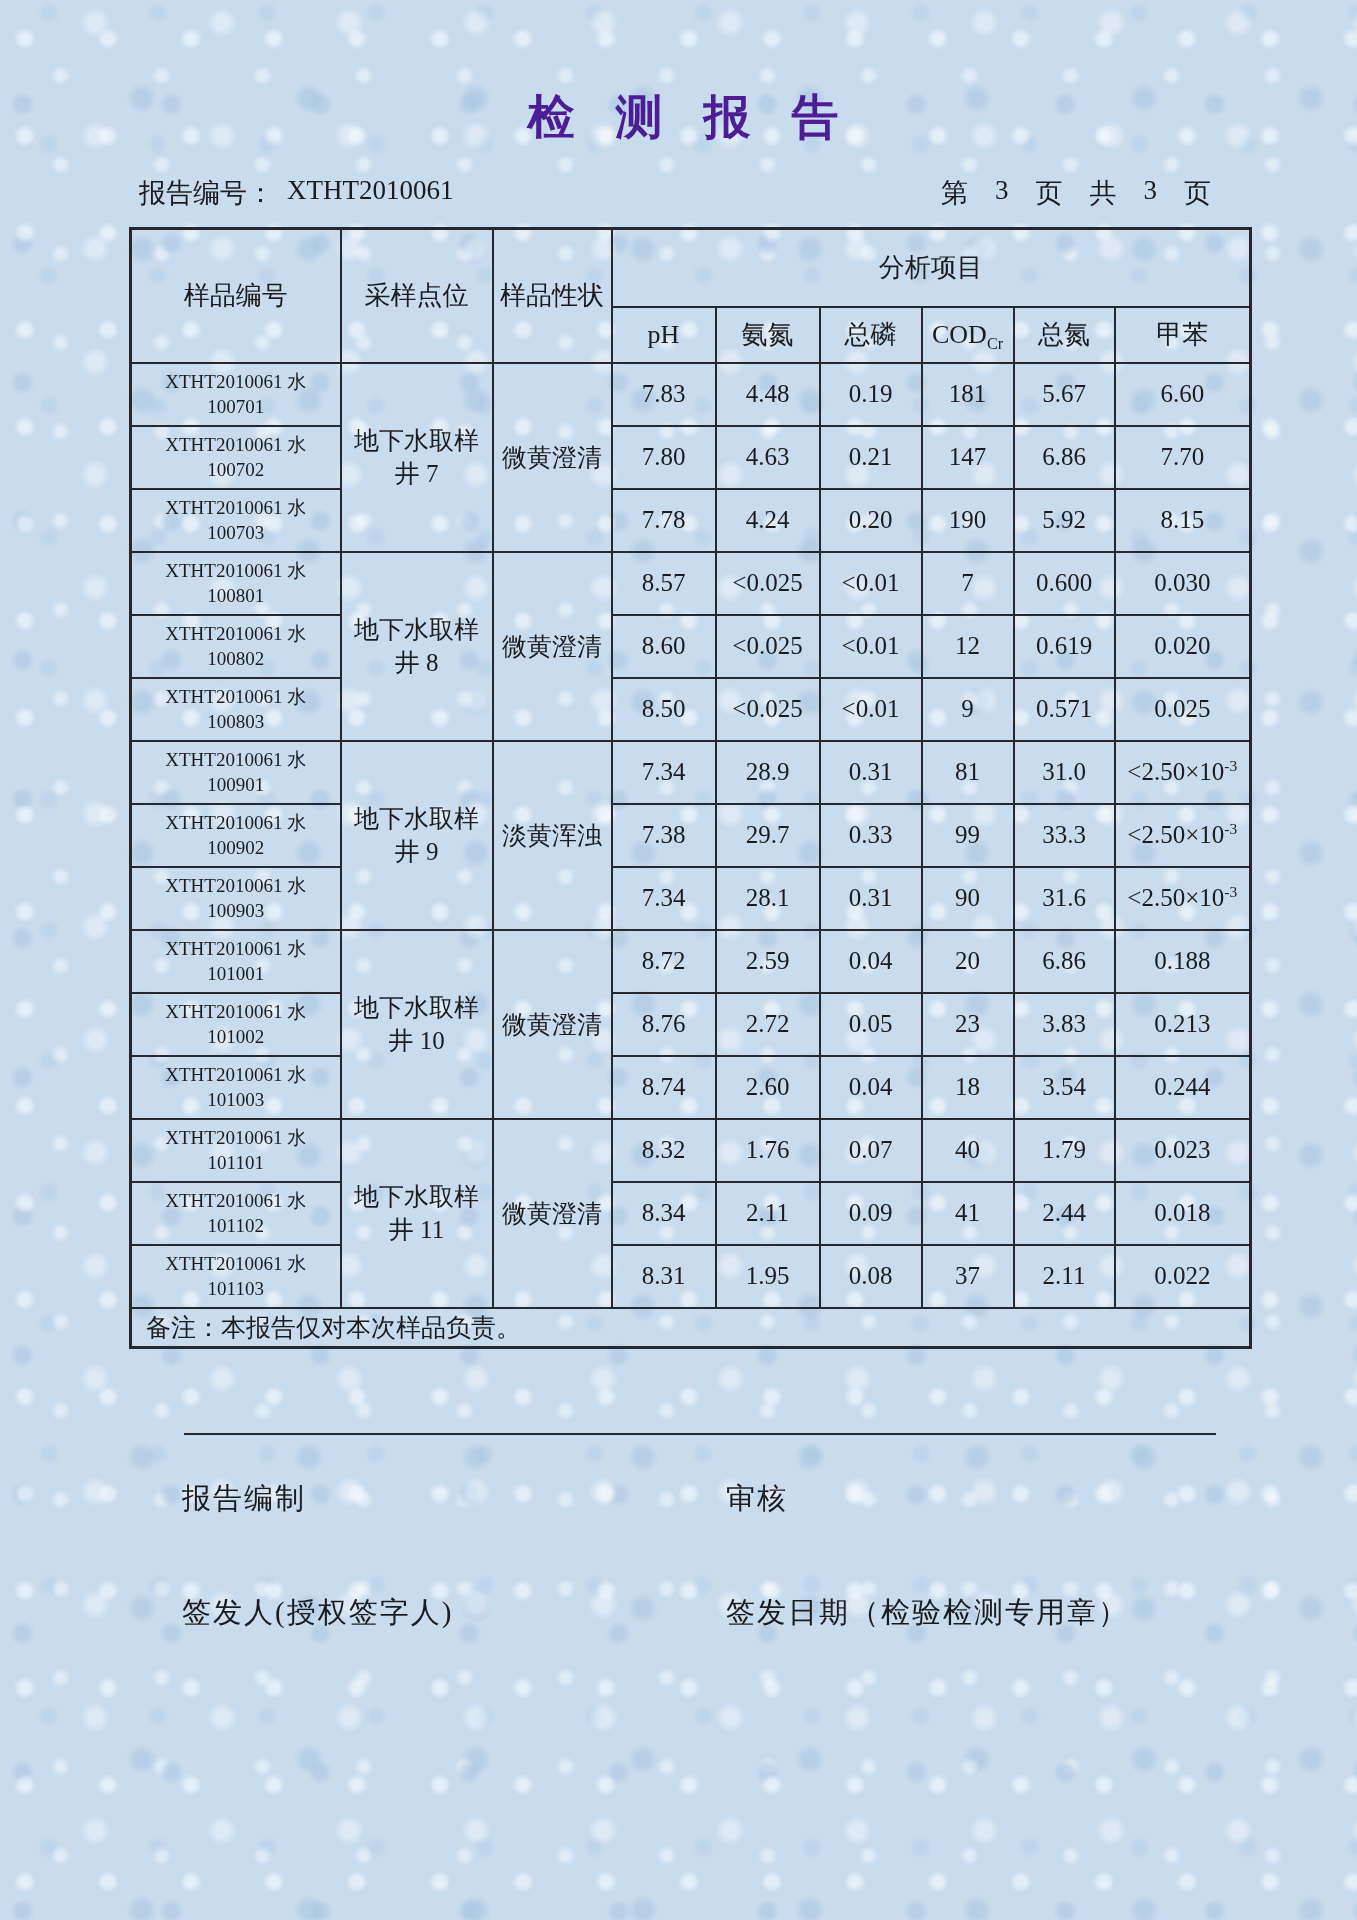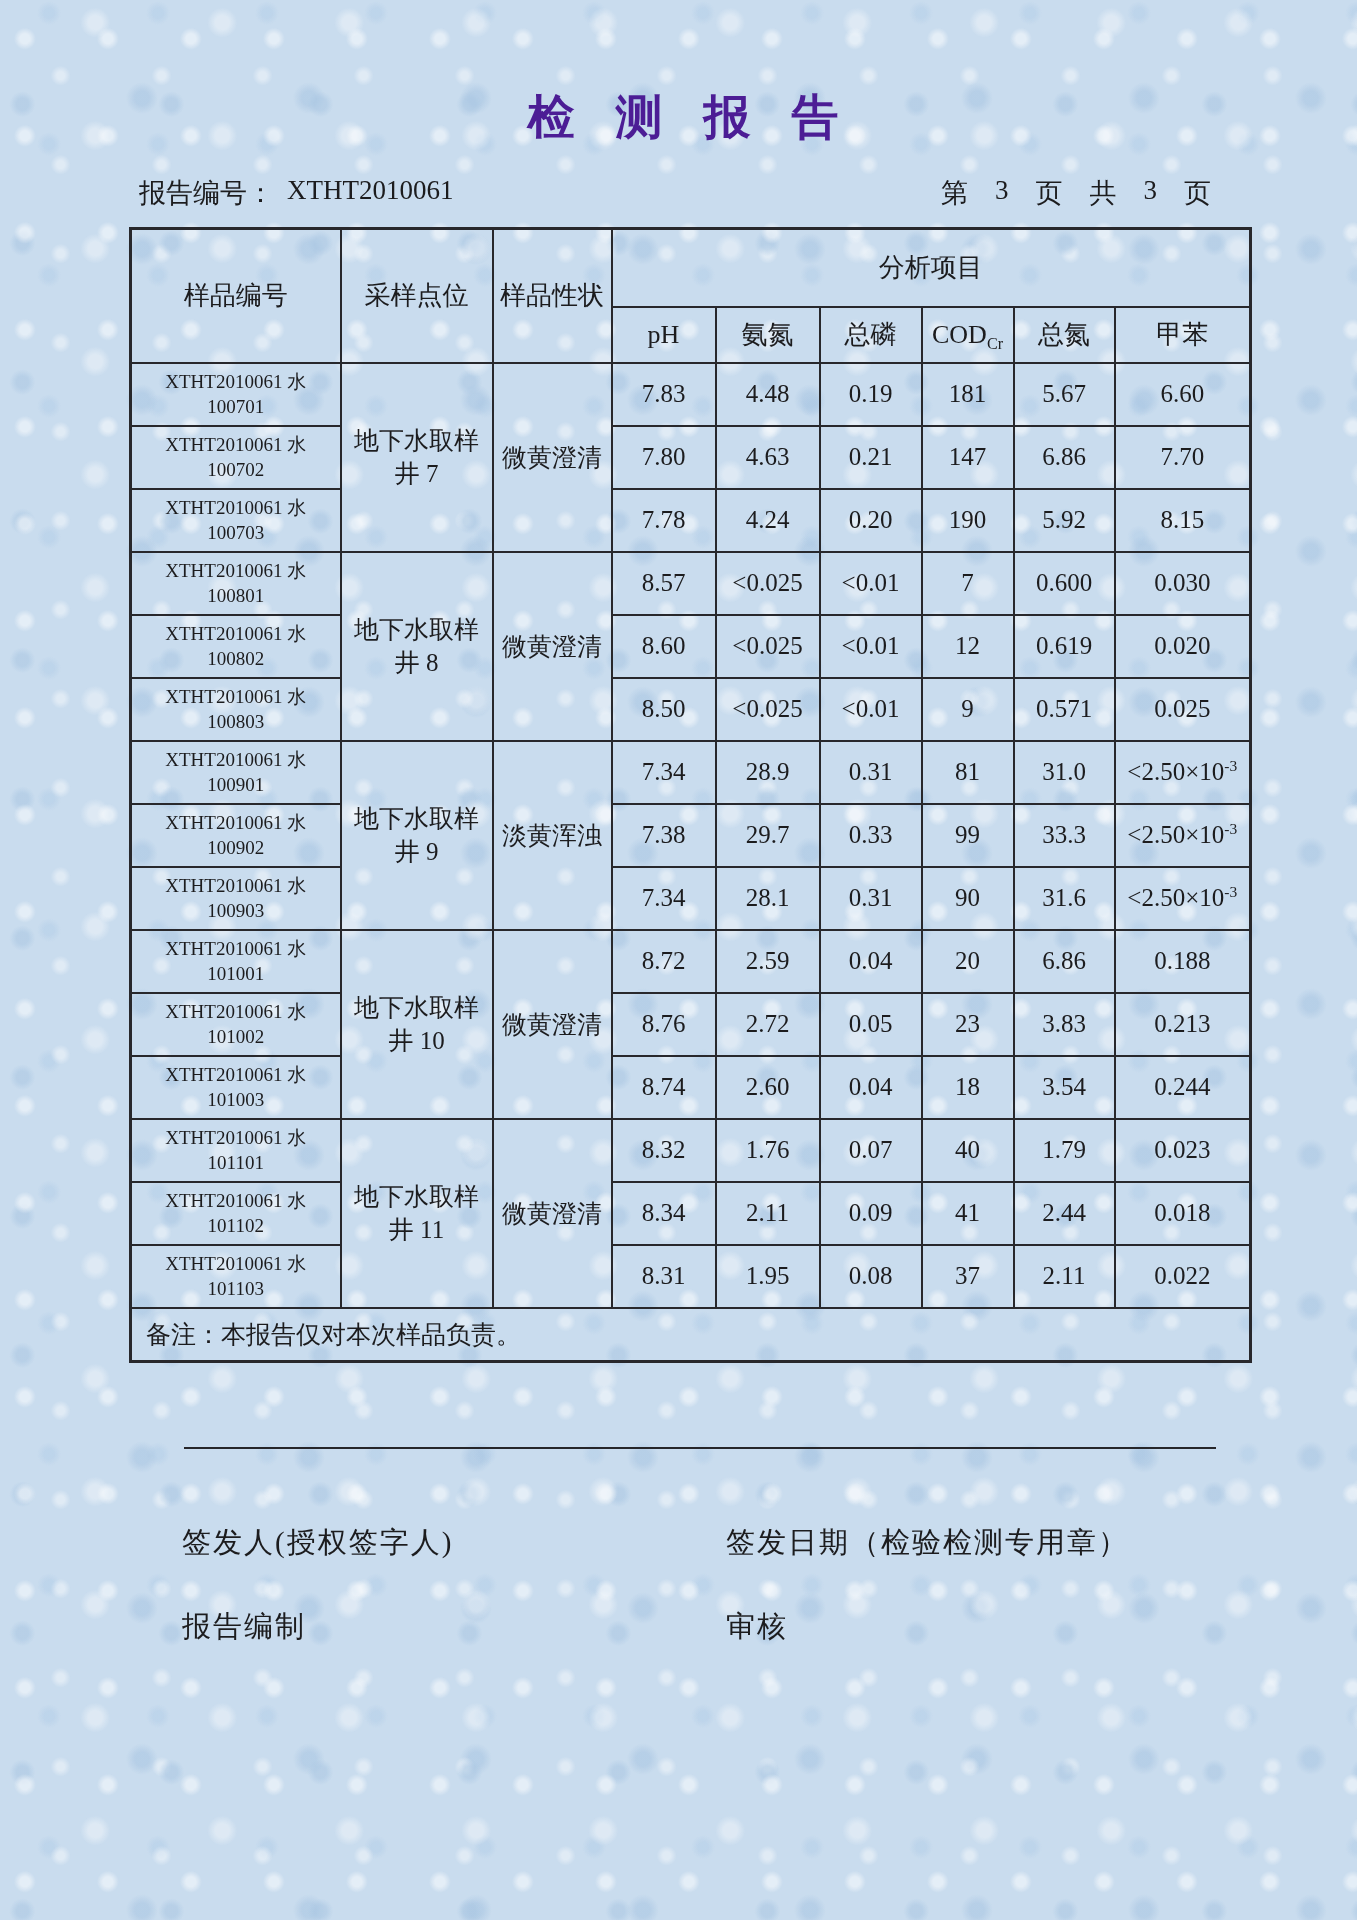--- a/index.html
+++ b/index.html
@@ -33,21 +33,21 @@
     margin-top:16px;border:3px solid #28282c;
   }
   th,td{border:2px solid #28282c;text-align:center;vertical-align:middle;
     font-weight:normal;padding:0;}
   th{font-size:26px;}
   td{font-size:25px;}
   tr.hrow1{height:78px;}
   tr.hrow2{height:56px;}
   tbody tr{height:63px;}
   td.id-cell{font-size:19px;line-height:1.32;margin-top:36px;}
-  tr.note-row{height:54px;}
+  tr.note-row{height:40px;}
   td.note-cell{text-align:left;padding-left:14px;font-size:25px;}
   sub{font-size:0.62em;vertical-align:sub;line-height:0;}
   sup{font-size:0.62em;vertical-align:super;line-height:0;}
   .end-mark{text-align:center;font-size:25px;margin-top:84px;letter-spacing:1px;}
   .footer-divider{border:none;border-top:2px solid #26262a;margin:84px 0 0 55px;width:1032px;height:0;}
   .footer-row{display:flex;font-size:29px;letter-spacing:2px;padding-left:53px;}
   .footer-row .footer-left{width:544px;}
   .f1{margin-top:44px;}
   .f2{margin-top:74px;}
 </style>
@@ -251,23 +251,23 @@
     <tbody>
       <tr class="note-row">
         <td class="note-cell" colspan="9">备注：本报告仅对本次样品负责。</td>
       </tr>
     </tbody>
   </table>
 
 
   <div class="footer-divider"></div>
 
+  <div class="footer-row f1">
+    <div class="footer-left">报告编制</div>
+    <div>审核</div>
+  </div>
+
   <div class="footer-row f2">
     <div class="footer-left">签发人(授权签字人)</div>
     <div>签发日期（检验检测专用章）</div>
   </div>
 
-  <div class="footer-row f1">
-    <div class="footer-left">报告编制</div>
-    <div>审核</div>
-  </div>
-
 </div>
 
 </body></html>

